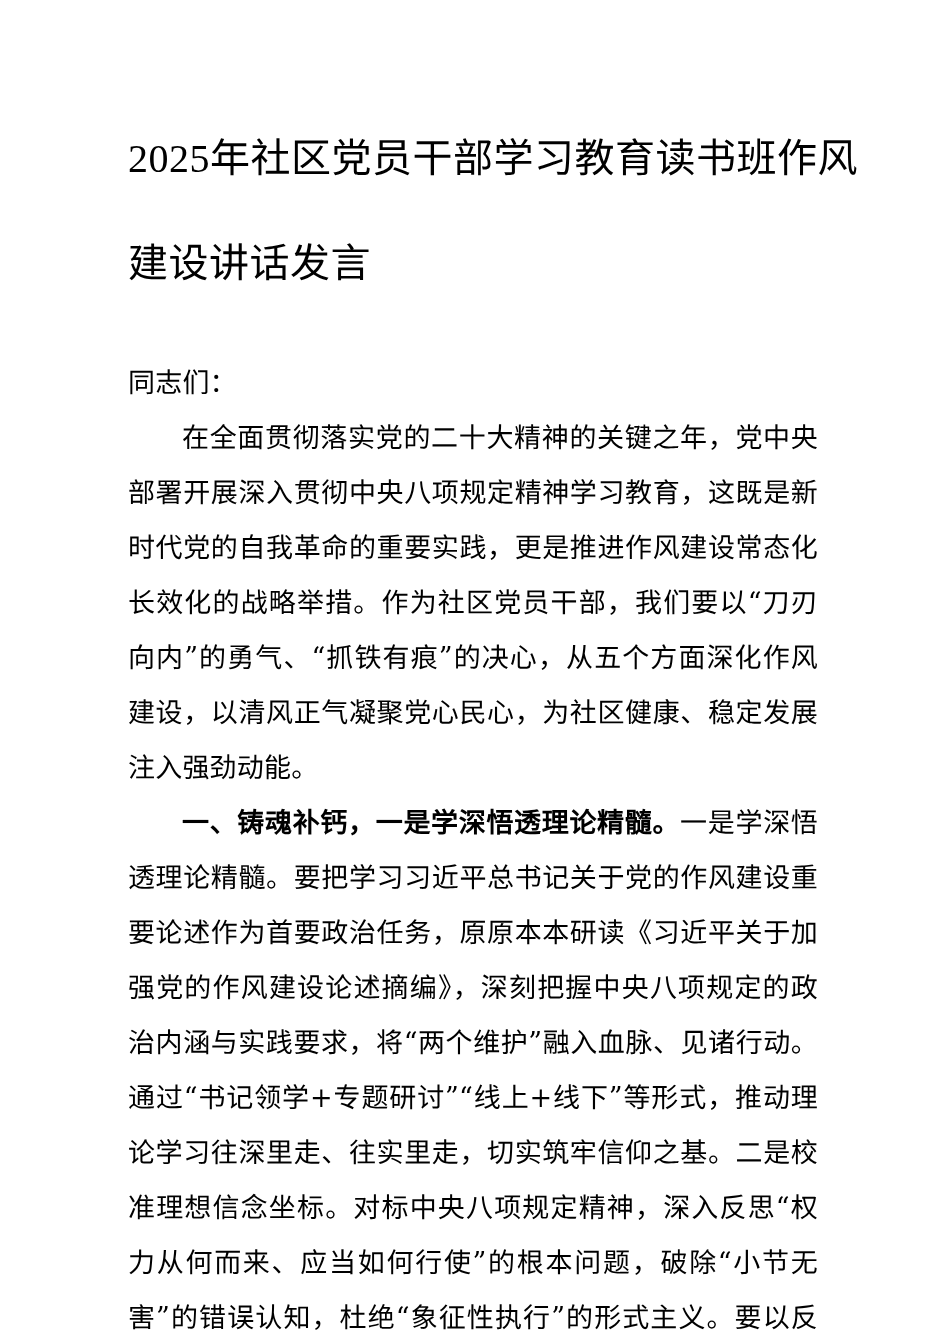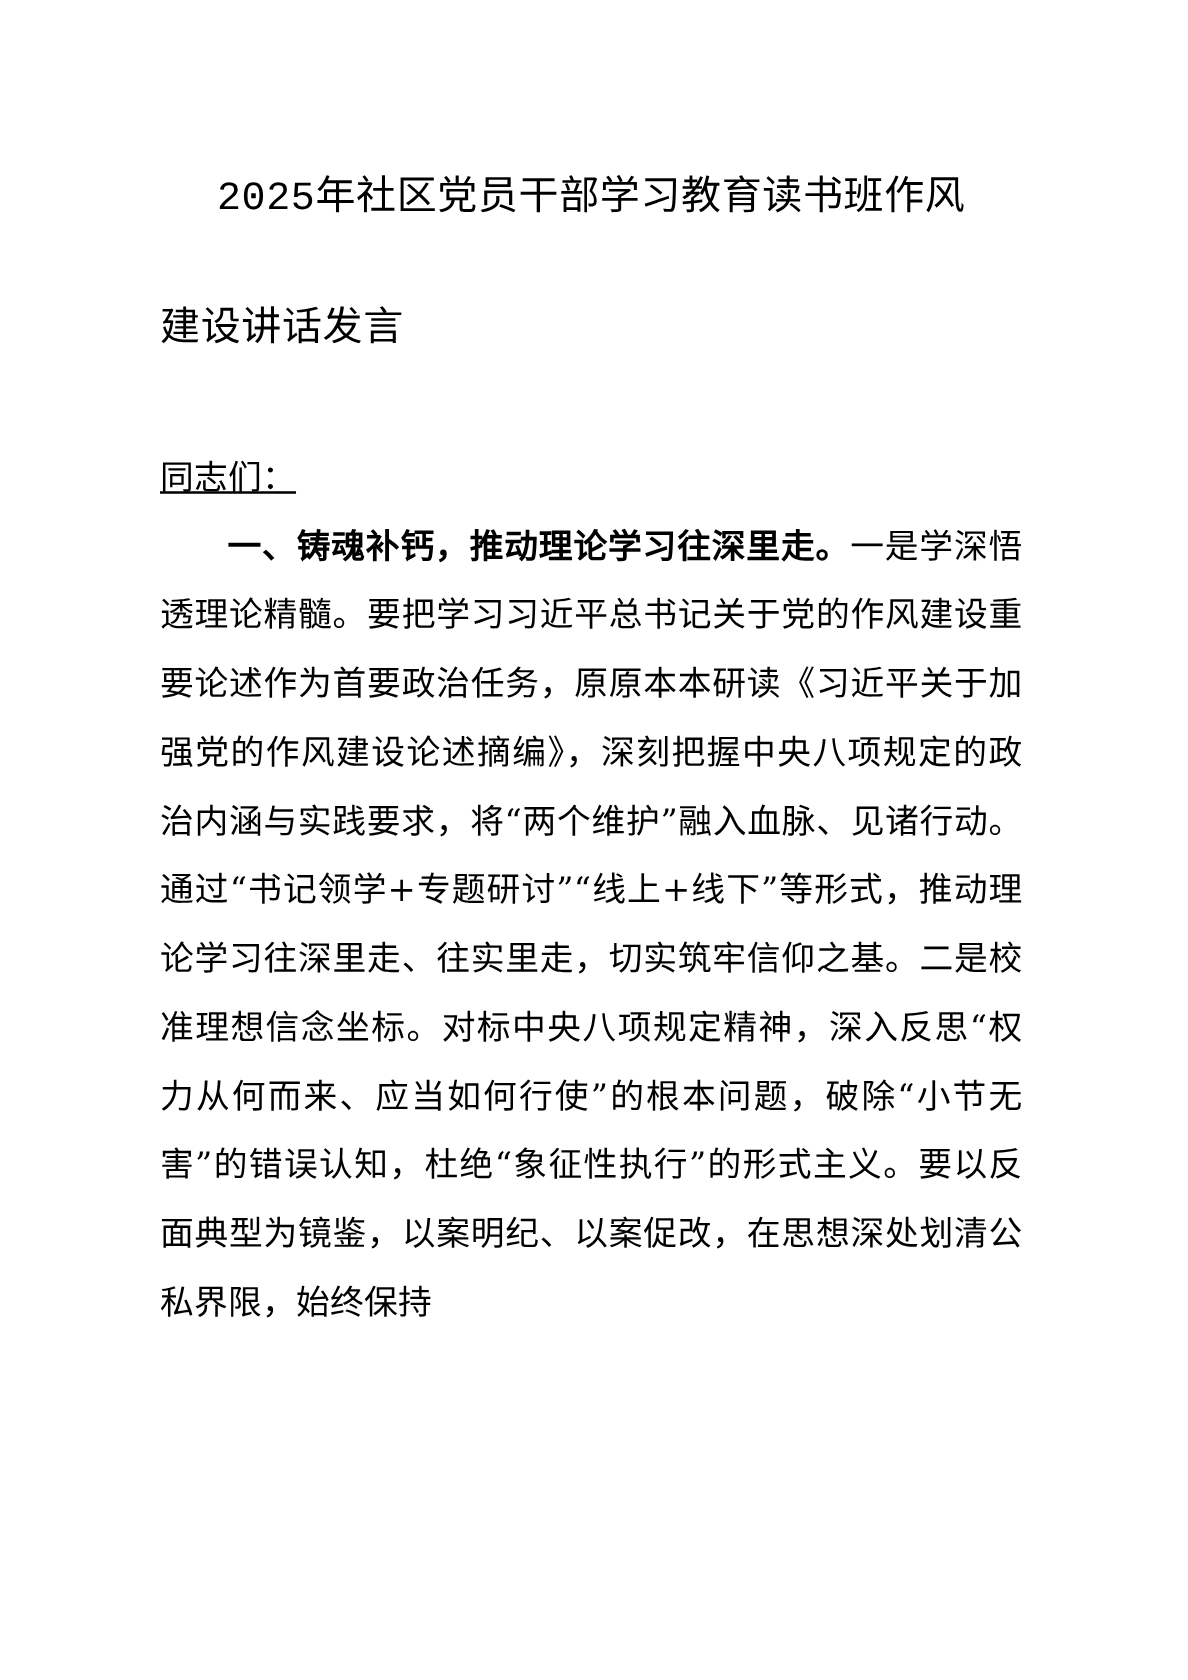--- a/index.html
+++ b/index.html
@@ -21,22 +21,22 @@
 
   .doc-body {
     position: absolute;
     left: 128px;
     top: 0;
     width: 690px;
   }
 
   
   .doc-title {
-    font-family: Liberation Mono, monospace;
-    font-size: 32px;
+    font-family: Liberation Serif, serif;
+    font-size: 40px;
     line-height: 105px;
     text-align: center;
     color: #000000;
     font-weight: normal;
     letter-spacing: 0.5px;
     margin: 0;
     padding-top: 106px;
   }
   .doc-title .tline {
     display: block;
@@ -54,21 +54,20 @@
     color: #000000;
     text-align: justify;
     text-justify: inter-ideograph;
     margin: 0;
     letter-spacing: 0.2px;
   }
 
   .para-salutation {
     text-indent: 0;
     margin-top: 39px;
-    text-decoration: underline;
   }
 
   .para-indent {
     text-indent: 2em;
   }
 
   .section-heading-inline {
     font-family: "DejaVu Sans", "Liberation Sans", sans-serif;
     font-weight: bold;
     font-size: 27px;
@@ -81,19 +80,22 @@
 <div class="page">
   <div class="doc-body">
 
     <h1 class="doc-title">
       <span class="tline tline-1">2025年社区党员干部学习教育读书班作风</span>
       <span class="tline tline-2">建设讲话发言</span>
     </h1>
 
     <p class="para para-salutation">同志们：</p>
 
+    <p class="para para-indent">
+      <span>在全面贯彻落实党的二十大精神的关键之年，党中央部署开展深入贯彻中央八项规定精神学习教育，这既是新时代党的自我革命的重要实践，更是推进作风建设常态化长效化的战略举措。作为社区党员干部，我们要以“刀刃向内”的勇气、“抓铁有痕”的决心，从五个方面深化作风建设，以清风正气凝聚党心民心，为社区健康、稳定发展注入强劲动能。</span>
+    </p>
 
     <p class="para para-indent">
-      <span class="section-heading-inline">一、铸魂补钙，推动理论学习往深里走。</span><span>一是学深悟透理论精髓。要把学习习近平总书记关于党的作风建设重要论述作为首要政治任务，原原本本研读《习近平关于加强党的作风建设论述摘编》，深刻把握中央八项规定的政治内涵与实践要求，将“两个维护”融入血脉、见诸行动。通过“书记领学+专题研讨”“线上+线下”等形式，推动理论学习往深里走、往实里走，切实筑牢信仰之基。二是校准理想信念坐标。对标中央八项规定精神，深入反思“权力从何而来、应当如何行使”的根本问题，破除“小节无害”的错误认知，杜绝“象征性执行”的形式主义。要以反面典型为镜鉴，以案明纪、以案促改，在思想深处划清公私界限，始终保持</span>
+      <span class="section-heading-inline">一、铸魂补钙，一是学深悟透理论精髓。</span><span>一是学深悟透理论精髓。要把学习习近平总书记关于党的作风建设重要论述作为首要政治任务，原原本本研读《习近平关于加强党的作风建设论述摘编》，深刻把握中央八项规定的政治内涵与实践要求，将“两个维护”融入血脉、见诸行动。通过“书记领学+专题研讨”“线上+线下”等形式，推动理论学习往深里走、往实里走，切实筑牢信仰之基。二是校准理想信念坐标。对标中央八项规定精神，深入反思“权力从何而来、应当如何行使”的根本问题，破除“小节无害”的错误认知，杜绝“象征性执行”的形式主义。要以反面典型为镜鉴，以案明纪、以案促改，在思想深处划清公私界限，始终保持</span>
     </p>
 
   </div>
 </div>
 
 </body></html>

